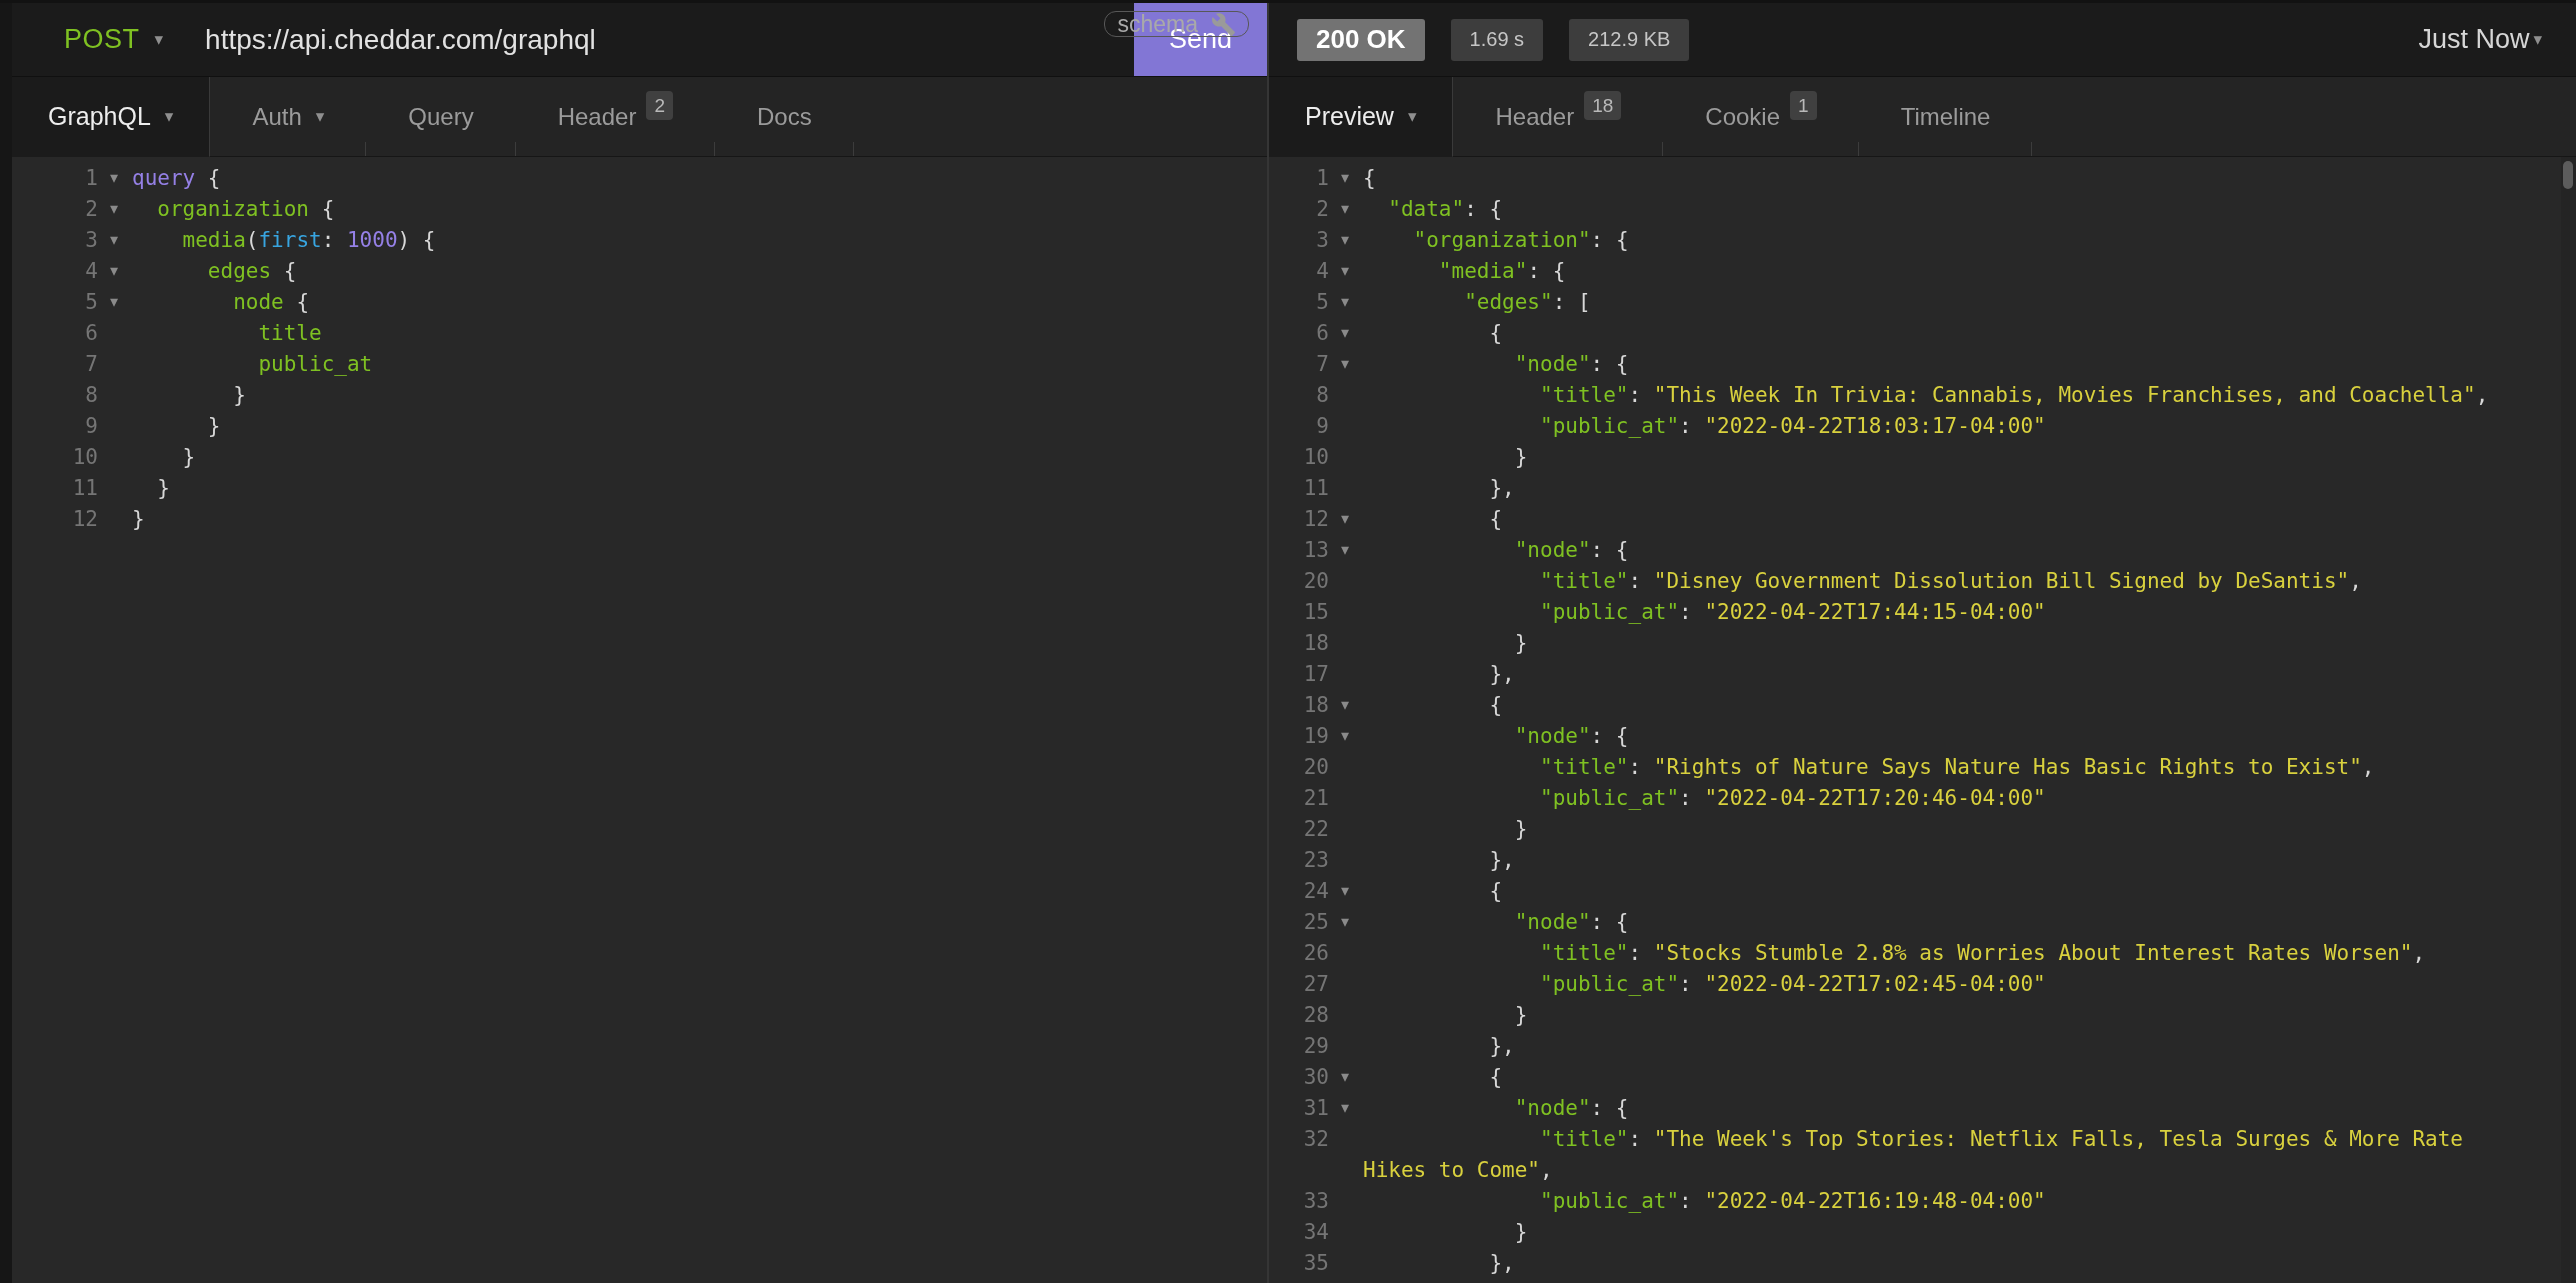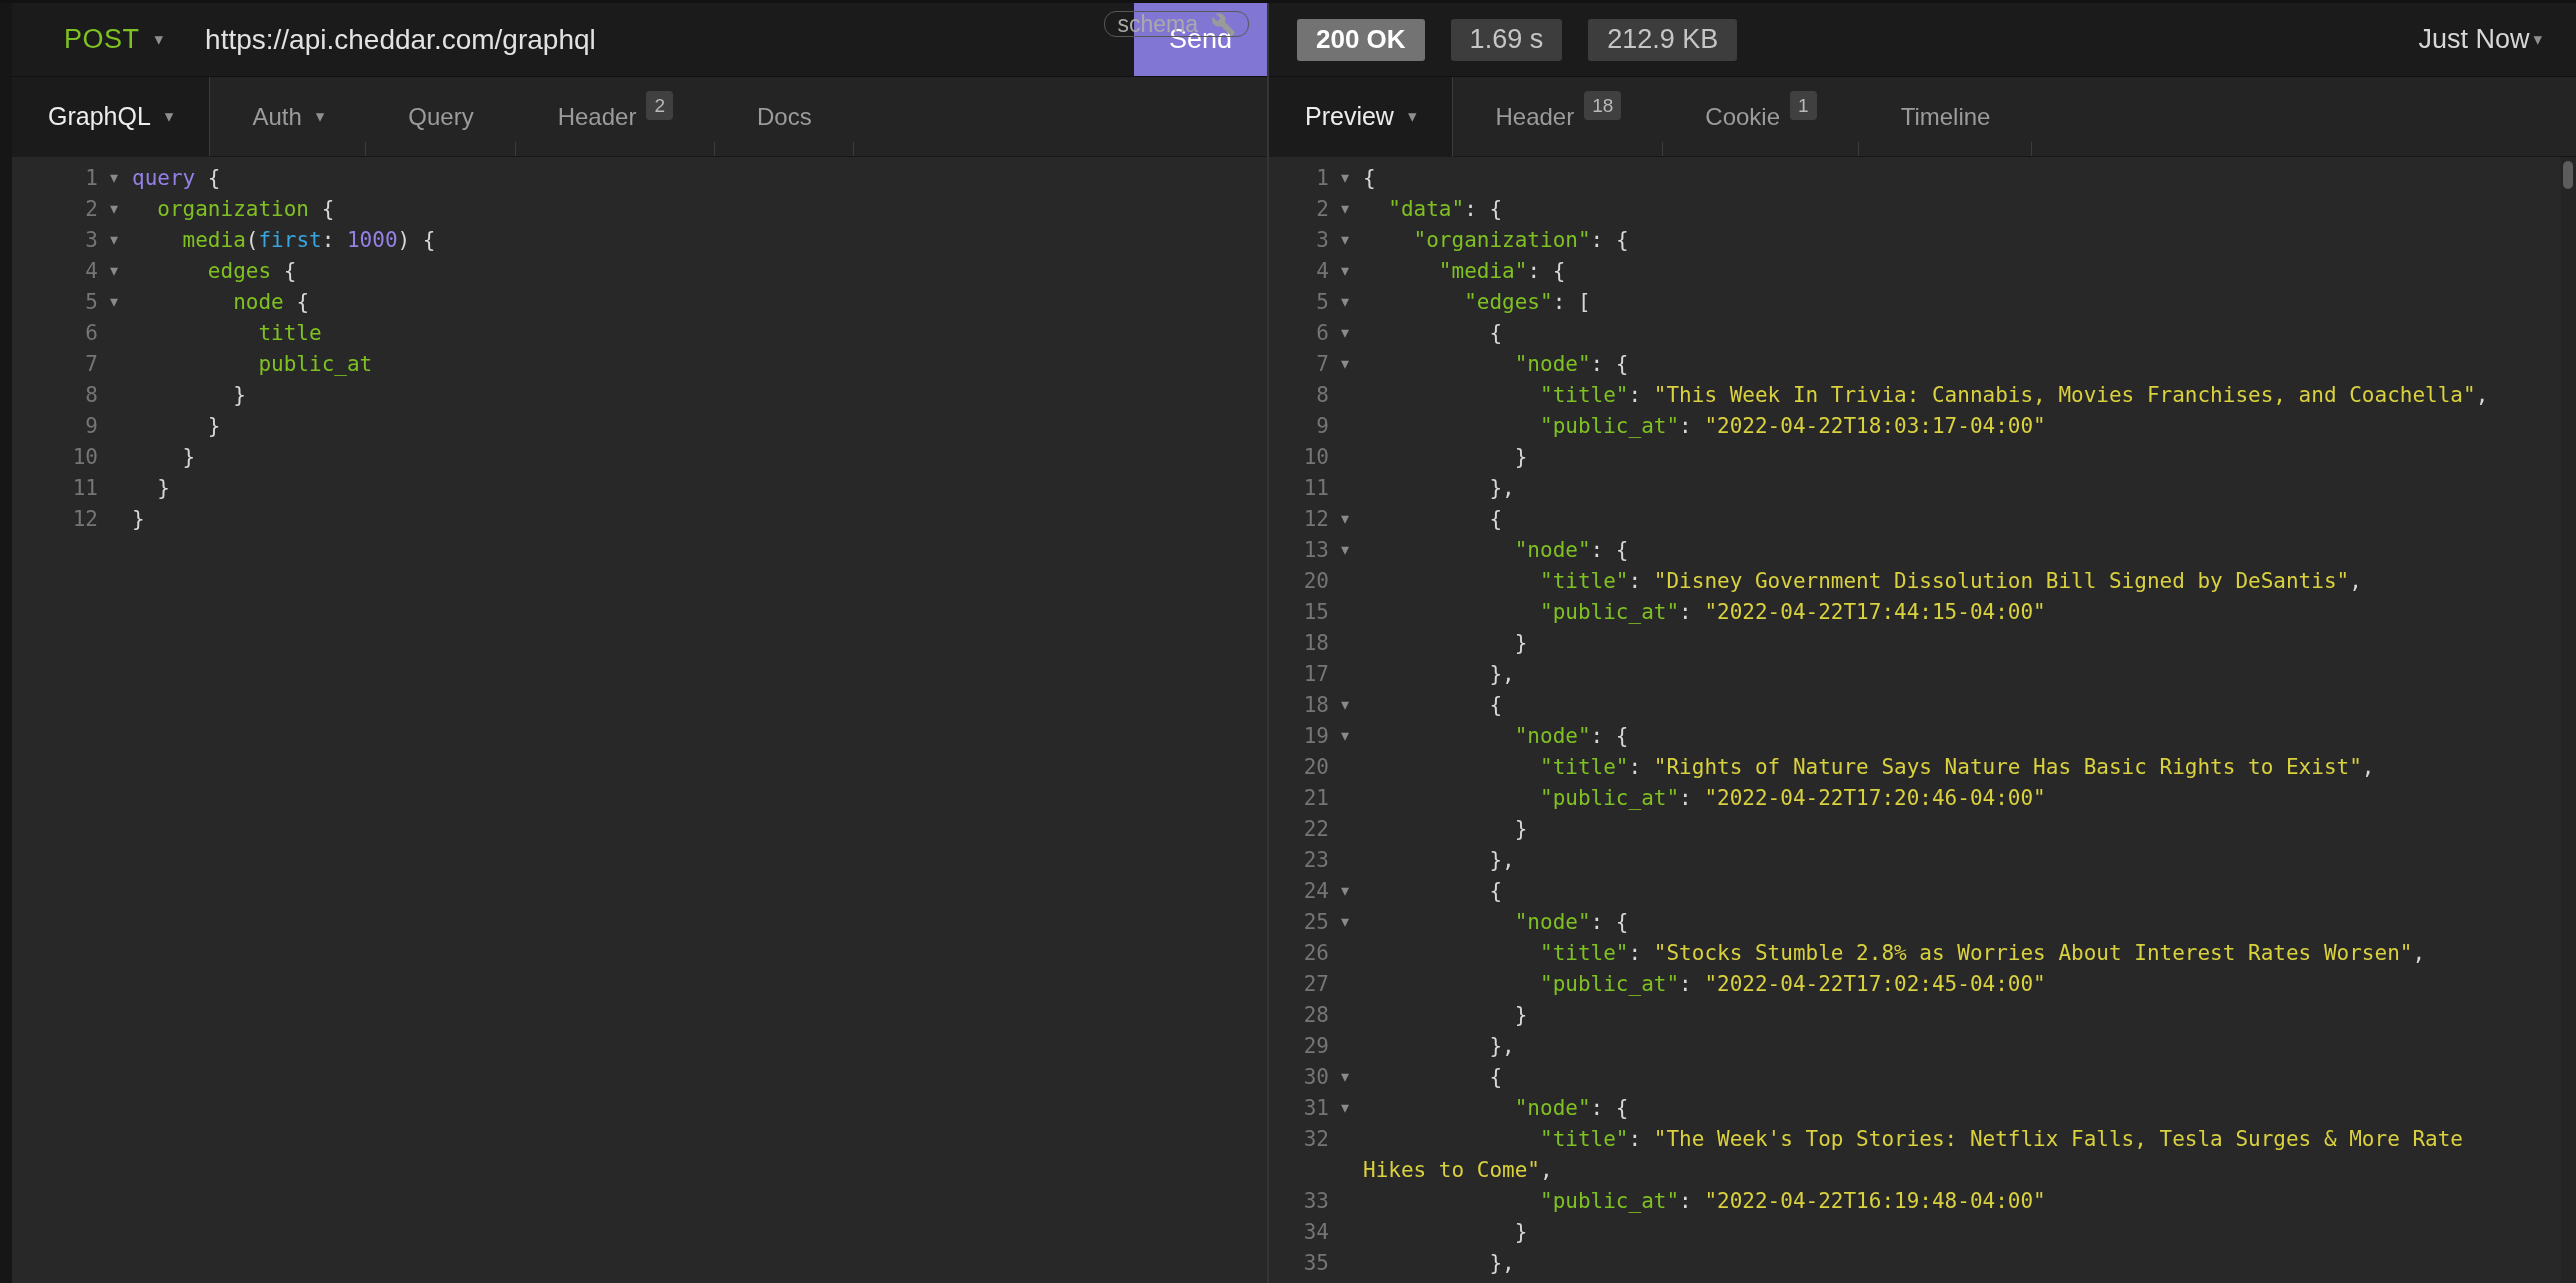--- a/index.html
+++ b/index.html
@@ -18,21 +18,21 @@
   .method { display:flex; align-items:center; gap:15px; margin-left:52px; cursor:pointer; }
   .method-label { color:#7fc122; font-size:27px; letter-spacing:0.5px; }
   .caret { color:#8f8f8f; font-size:17px; line-height:1; }
   .url { margin-left:42px; color:#e2e2e2; font-size:28px; }
   .send-btn { margin-left:auto; width:133px; height:100%; background:#8276d5; color:#ffffff;
               border:none; font-size:27px; font-family:inherit; cursor:pointer; }
   .status-badge { margin-left:28px; height:42px; display:flex; align-items:center;
                   padding:0 19px; background:#737373; color:#fff; font-weight:bold;
                   font-size:26px; border-radius:3px; }
   .meta-badge { margin-left:26px; height:42px; display:flex; align-items:center;
-                padding:0 19px; background:#3d3d3d; color:#c6c6c6; font-size:27px;
+                padding:0 19px; background:#3d3d3d; color:#c6c6c6; font-size:20px;
                 border-radius:3px; }
   .history { margin-left:auto; margin-right:34px; display:flex; align-items:center; gap:4px;
              color:#d6d6d6; font-size:27px; cursor:pointer; }
 
   
   .tabbar { height:80px; flex:none; background:#242424; border-bottom:1px solid #161616;
             display:flex; align-items:stretch; }
   .tab { display:flex; align-items:center; color:#9b9b9b; font-size:24px;
          padding:0 42px; position:relative; cursor:pointer; }
   .tab:not(.active)::after { content:""; position:absolute; right:0; bottom:0;

